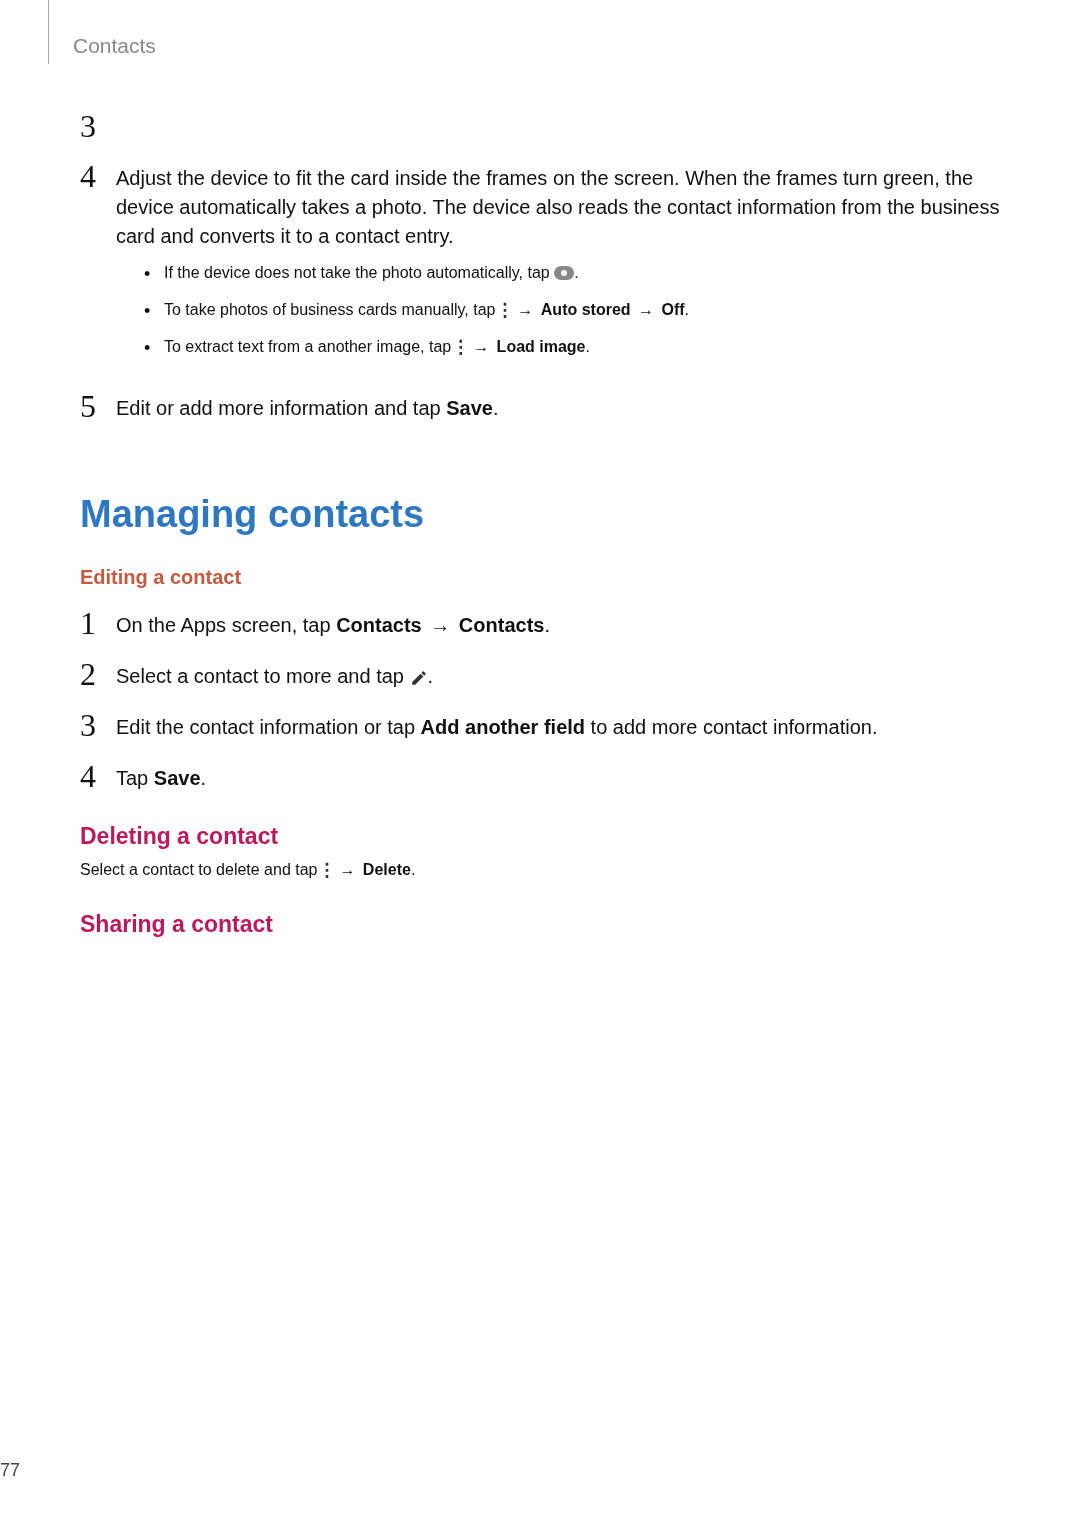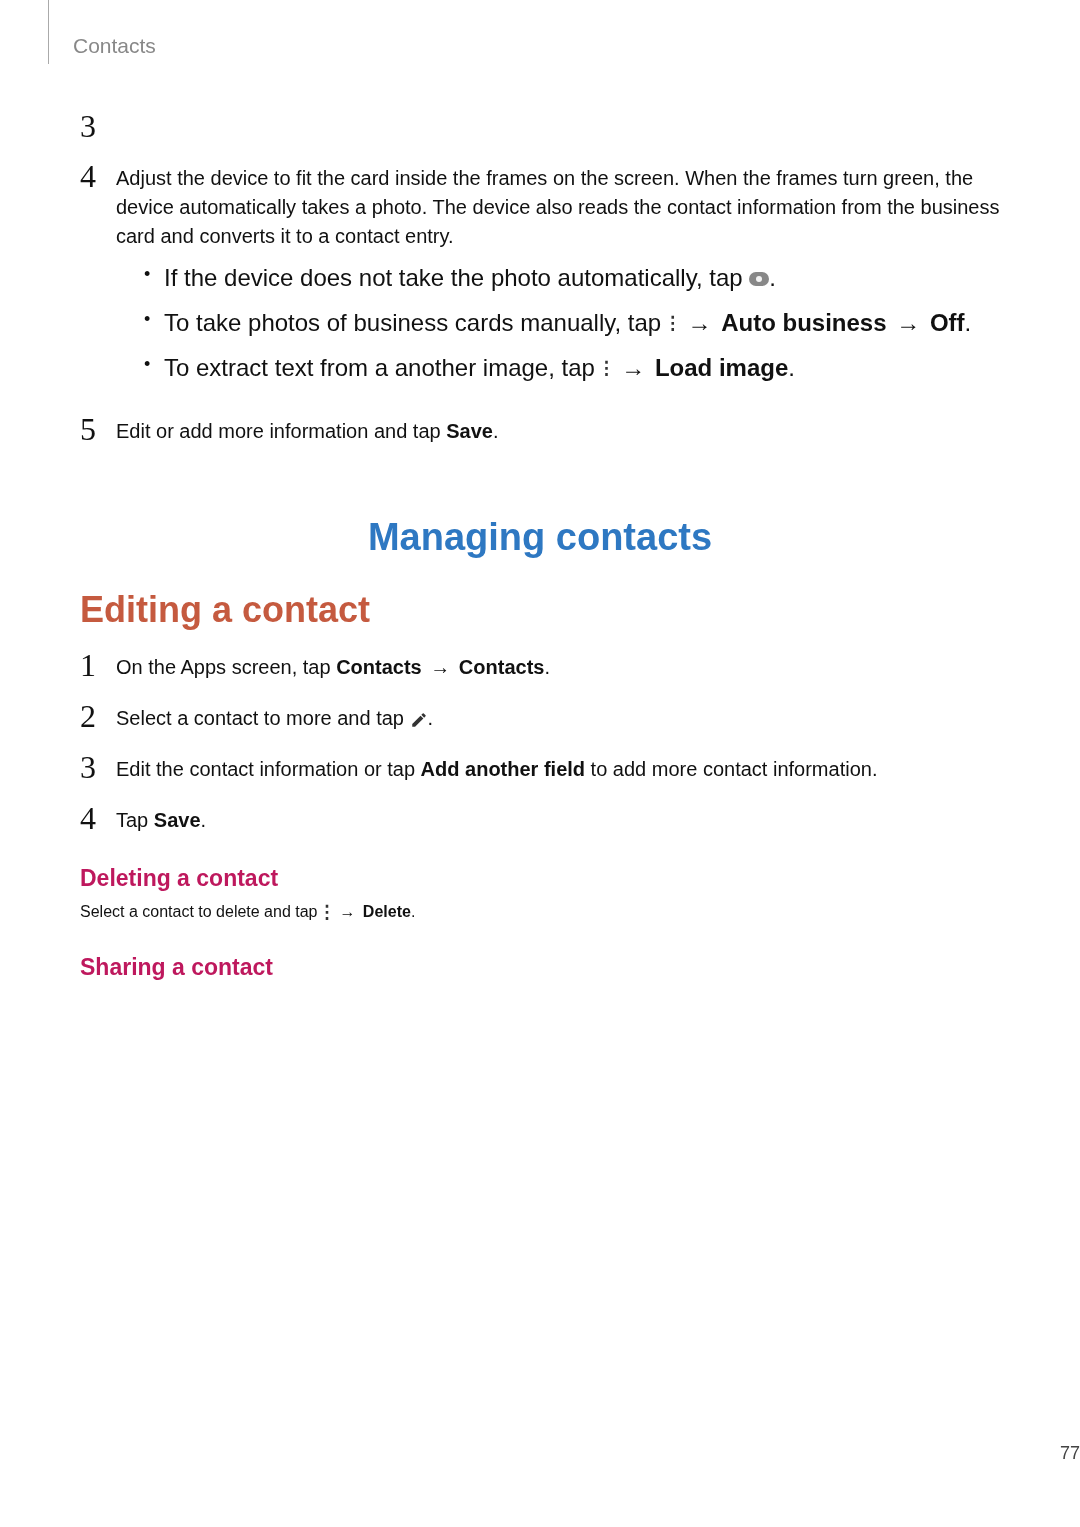--- a/index.html
+++ b/index.html
@@ -64,58 +64,57 @@
     align-items: flex-start;
     margin-bottom: 10px;
   }
   .bullet-dot {
     width: 20px;
     flex-shrink: 0;
     font-size: 18px;
     line-height: 1.5;
   }
   .bullet-text {
-    font-size: 24px;
+    font-size: 16px;
     line-height: 1.45;
     text-align: right;
   }
   h1.section {
     color: #2e78c2;
     font-weight: 700;
     font-size: 38px;
     margin-top: 70px;
     margin-bottom: 30px;
-    text-align: center;
   }
   h2.subsection {
     color: #c55a3f;
     font-weight: 700;
-    font-size: 36px;
+    font-size: 20px;
     margin-top: 20px;
     margin-bottom: 18px;
   }
   h3.subsub {
     color: #be185d;
     font-weight: 700;
     font-size: 23px;
     margin-top: 30px;
     margin-bottom: 8px;
   }
   .para {
     font-size: 16px;
     line-height: 1.45;
     margin: 0 0 6px 0;
   }
   b { font-weight: 700; }
   .pagenum {
     position: absolute;
-    bottom: 63px;
+    bottom: 46px;
     left: 0;
     right: 0;
-    text-align: right;
+    text-align: left;
     font-size: 18px;
     color: #444;
   }
   
   .icon {
     display: inline-flex;
     vertical-align: middle;
     justify-content: center;
     align-items: center;
   }
@@ -176,21 +175,21 @@
               <span class="icon icon-camera-chip"></span><span>.</span>
             </div>
           </div>
 
           <div class="bullet-row">
             <div class="bullet-dot">•</div>
             <div class="bullet-text">
               <span>To take photos of business cards manually, tap </span>
               <span class="icon icon-overflow"></span>
               <span class="arrow">→</span>
-              <b>Auto business</b>
+              <b>Auto stored</b>
               <span class="arrow">→</span>
               <b>Off</b><span>.</span>
             </div>
           </div>
 
           <div class="bullet-row">
             <div class="bullet-dot">•</div>
             <div class="bullet-text">
               <span>To extract text from a another image, tap </span>
               <span class="icon icon-overflow"></span>

